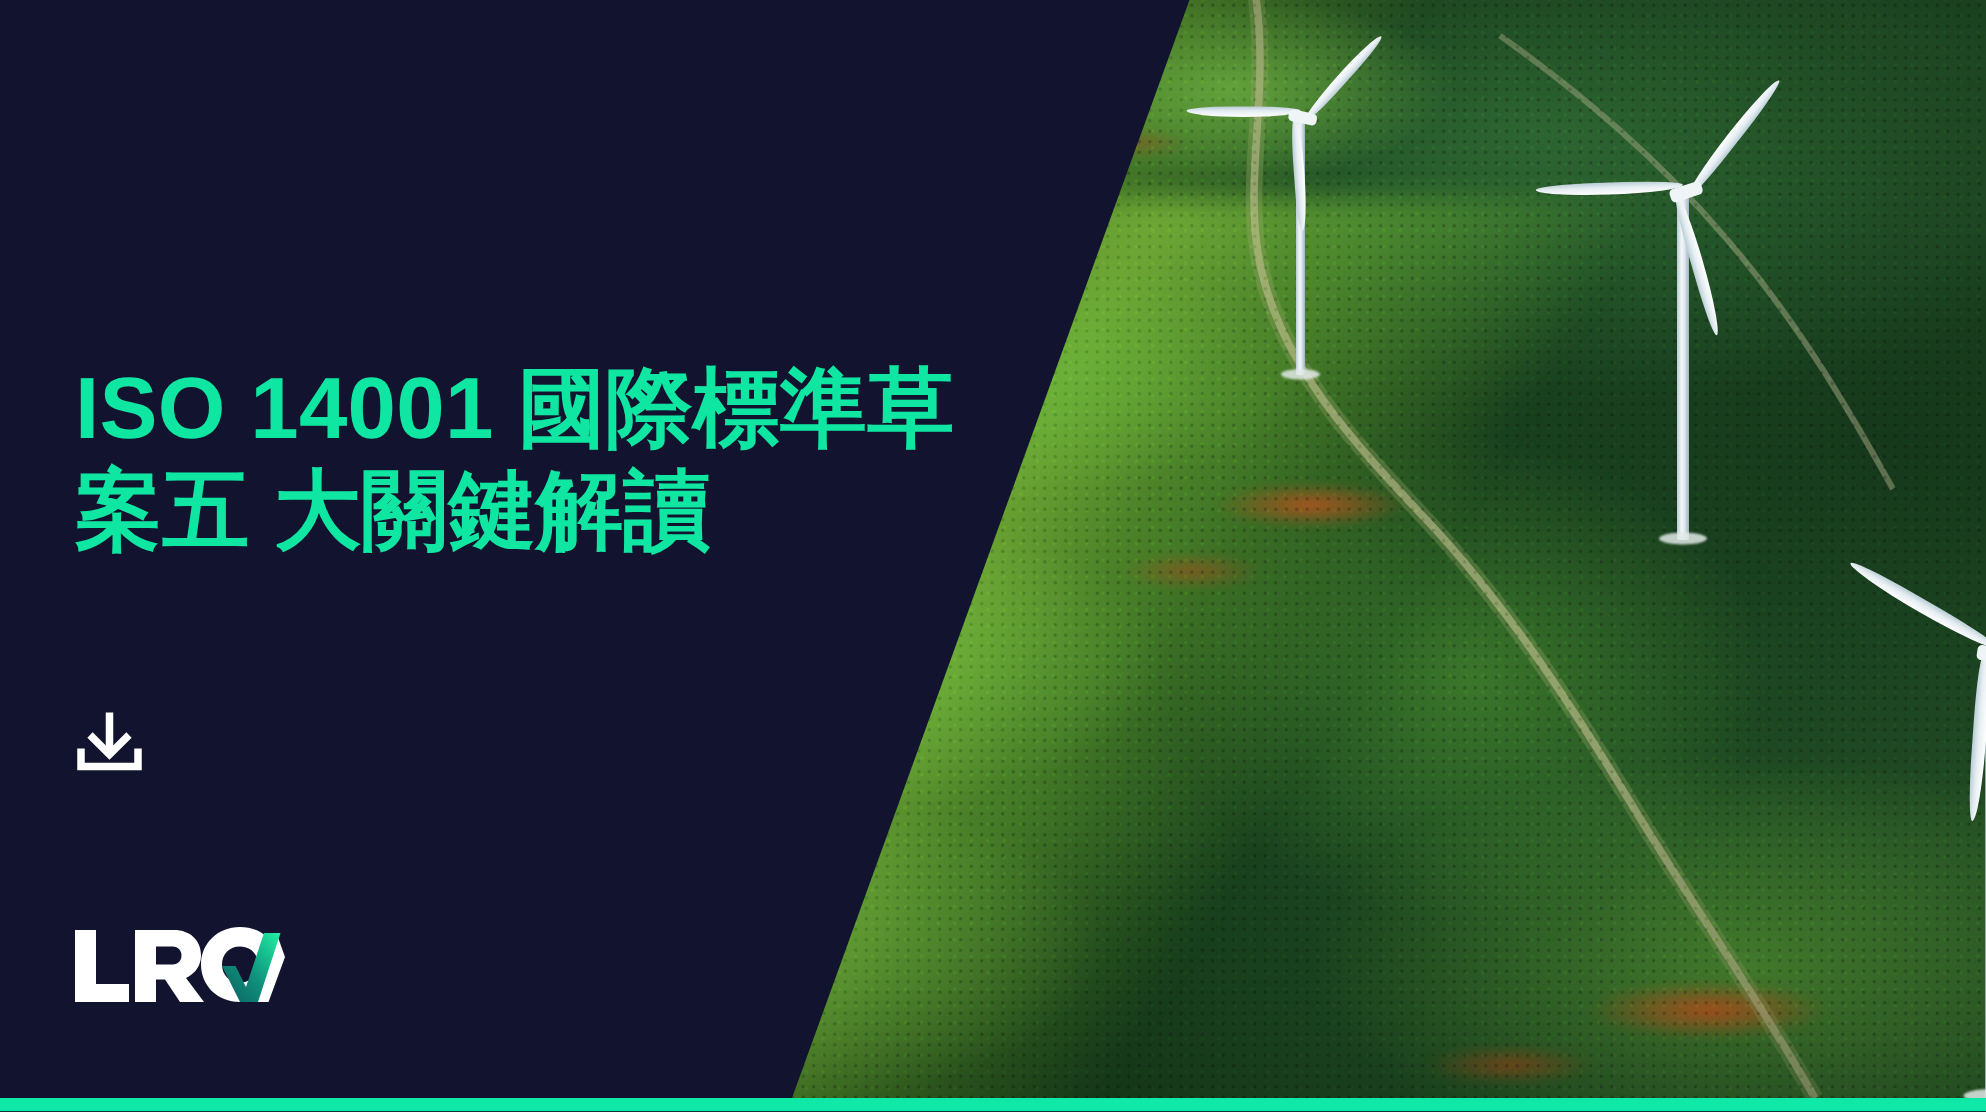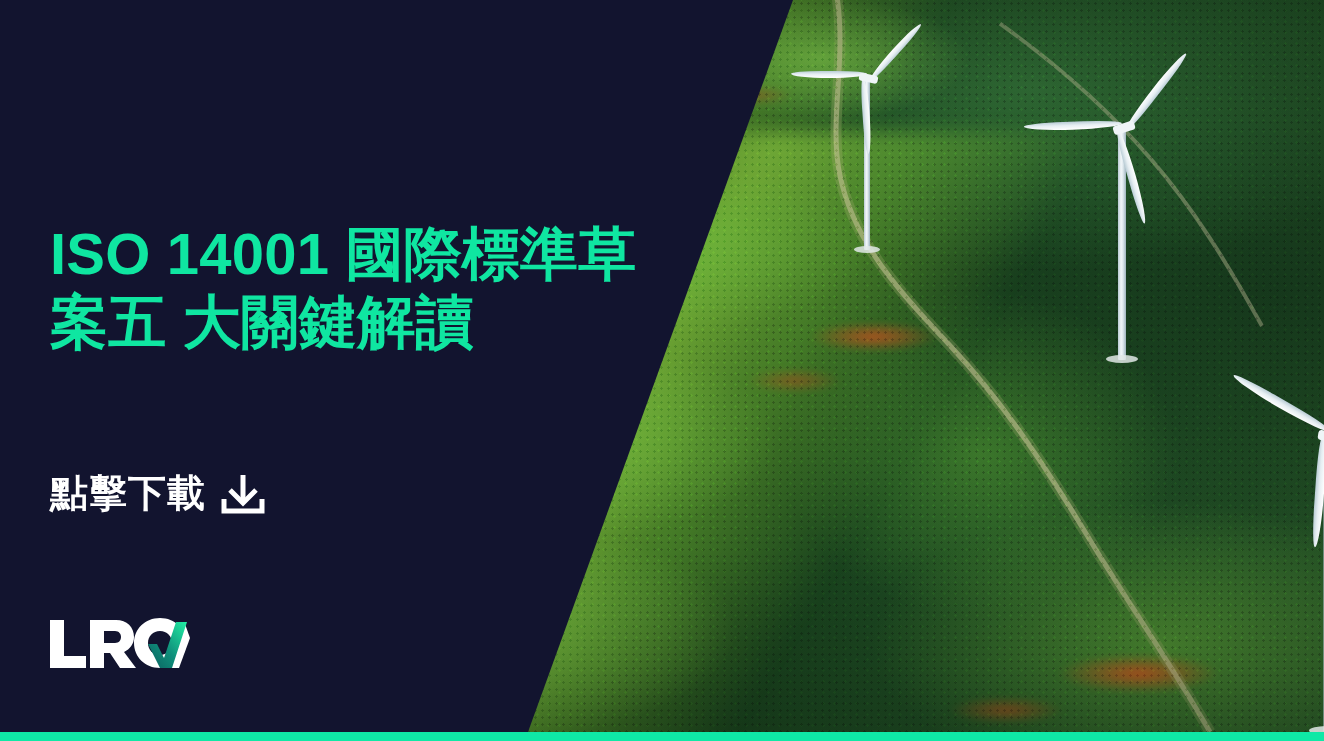--- a/index.html
+++ b/index.html
@@ -141,21 +141,21 @@
   .turbine .nacelle {
     position: absolute;
     background: #eff5f7;
     border-radius: 3px;
   }
 
   
   #headline {
     position: absolute;
     left: 50px;
-    top: 220px;
+    top: 239px;
     width: 640px;
     margin: 0;
     color: #0fe6a1;
     font-size: 58px;
     line-height: 1.18;
     font-weight: 700;
     letter-spacing: .2px;
     white-space: pre-line;
   }
   #cta {
@@ -245,21 +245,20 @@
           <div class="nacelle" style="width:24px; height:10px; left:-10px; top:-5px;"></div>
         </div>
       </div>
     </div>
   </div>
 
   <h1 id="headline">ISO 14001 國際標準草
 案五 大關鍵解讀</h1>
 
   <div id="cta">
-    <span id="cta-label">點擊下載</span>
     <svg id="download-icon" width="46" height="46" viewBox="0 0 46 46" aria-hidden="true">
       <path d="M23 5 L23 30" stroke="#ffffff" stroke-width="5" stroke-linecap="butt" fill="none"></path>
       <path d="M10 20 L23 33 L36 20" stroke="#ffffff" stroke-width="5" stroke-linejoin="miter" stroke-linecap="butt" fill="none"></path>
       <path d="M4 29 L4 41 L42 41 L42 29" stroke="#ffffff" stroke-width="5" stroke-linejoin="miter" stroke-linecap="butt" fill="none"></path>
     </svg>
   </div>
 
   <svg id="logo" width="142" height="54" viewBox="0 0 142 54" aria-hidden="true">
     <defs>
       <linearGradient id="lrqaTick" x1="0" y1="1" x2="1" y2="0">

